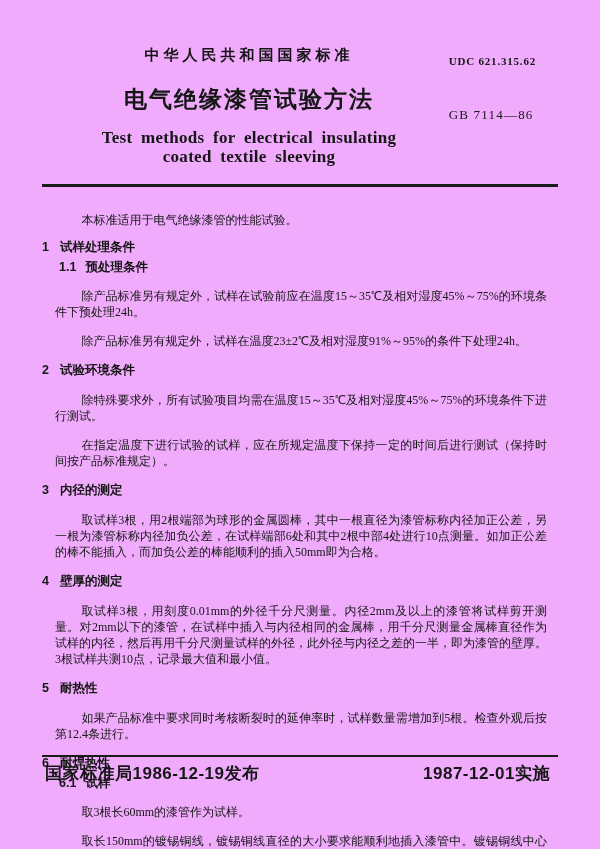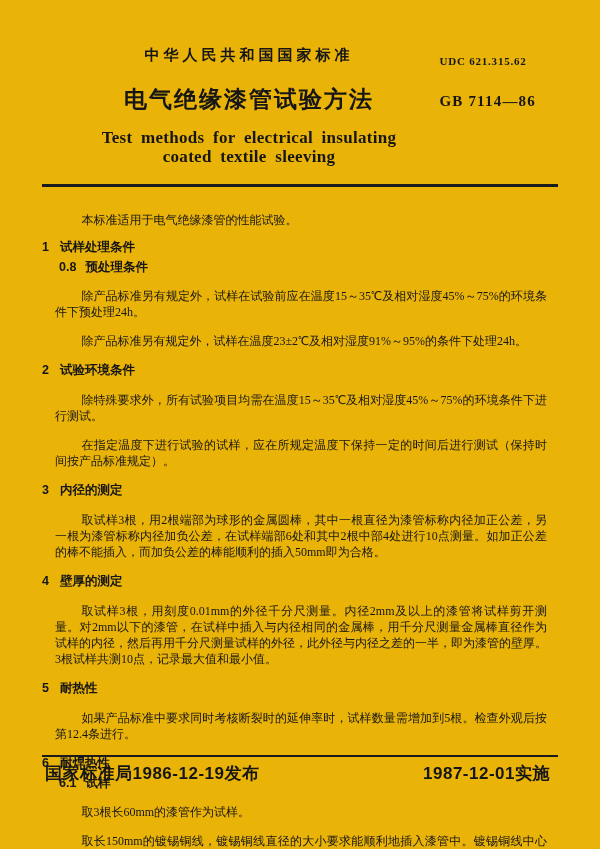--- a/index.html
+++ b/index.html
@@ -1,21 +1,21 @@
 <!DOCTYPE html>
 <html><head>
 <meta charset="utf-8">
 <style>
   html, body { margin: 0; padding: 0; background: #e9e7e2; }
   .page {
     position: relative;
     width: 600px;
     height: 849px;
     margin: 0 auto;
-    background: #eab308;
+    background: #f0abfc;
     color: #161616;
     font-family: "Liberation Serif", serif;
     overflow: hidden;
   }
 
   
   .hdr-center {
     position: absolute;
     left: 45px;
     top: 46px;
@@ -51,24 +51,24 @@
     top: 55px;
     text-align: left;
   }
   .udc {
     font-weight: bold;
     font-size: 11px;
     letter-spacing: 0.8px;
     white-space: nowrap;
   }
   .std-no {
-    font-weight: bold;
-    font-size: 15px;
+    font-weight: normal;
+    font-size: 13px;
     letter-spacing: 1.2px;
-    margin-top: 26px;
+    margin-top: 40px;
     white-space: nowrap;
   }
 
   .rule-top {
     position: absolute;
     left: 42px;
     right: 42px;
     top: 184px;
     height: 3px;
     background: #1b1b1b;
@@ -152,21 +152,21 @@
       <div class="std-no">GB 7114—86</div>
     </div>
   </header>
 
   <div class="rule-top"></div>
 
   <main class="body">
     <p class="p intro">本标准适用于电气绝缘漆管的性能试验。</p>
 
   <div class="h1"><span class="num">1</span><span>试样处理条件</span></div>
-      <div class="h2"><span class="num">0.8</span><span>预处理条件</span></div>
+      <div class="h2"><span class="num">1.1</span><span>预处理条件</span></div>
       <p class="p">除产品标准另有规定外，试样在试验前应在温度15～35℃及相对湿度45%～75%的环境条件下预处理24h。</p>
       <p class="p">除产品标准另有规定外，试样在温度23±2℃及相对湿度91%～95%的条件下处理24h。</p>
       <div class="h1"><span class="num">2</span><span>试验环境条件</span></div>
       <p class="p">除特殊要求外，所有试验项目均需在温度15～35℃及相对湿度45%～75%的环境条件下进行测试。</p>
       <p class="p">在指定温度下进行试验的试样，应在所规定温度下保持一定的时间后进行测试（保持时间按产品标准规定）。</p>
       <div class="h1"><span class="num">3</span><span>内径的测定</span></div>
       <p class="p">取试样3根，用2根端部为球形的金属圆棒，其中一根直径为漆管标称内径加正公差，另一根为漆管标称内径加负公差，在试样端部6处和其中2根中部4处进行10点测量。如加正公差的棒不能插入，而加负公差的棒能顺利的插入50mm即为合格。</p>
       <div class="h1"><span class="num">4</span><span>壁厚的测定</span></div>
       <p class="p">取试样3根，用刻度0.01mm的外径千分尺测量。内径2mm及以上的漆管将试样剪开测量。对2mm以下的漆管，在试样中插入与内径相同的金属棒，用千分尺测量金属棒直径作为试样的内径，然后再用千分尺测量试样的外径，此外径与内径之差的一半，即为漆管的壁厚。3根试样共测10点，记录最大值和最小值。</p>
       <div class="h1"><span class="num">5</span><span>耐热性</span></div>

